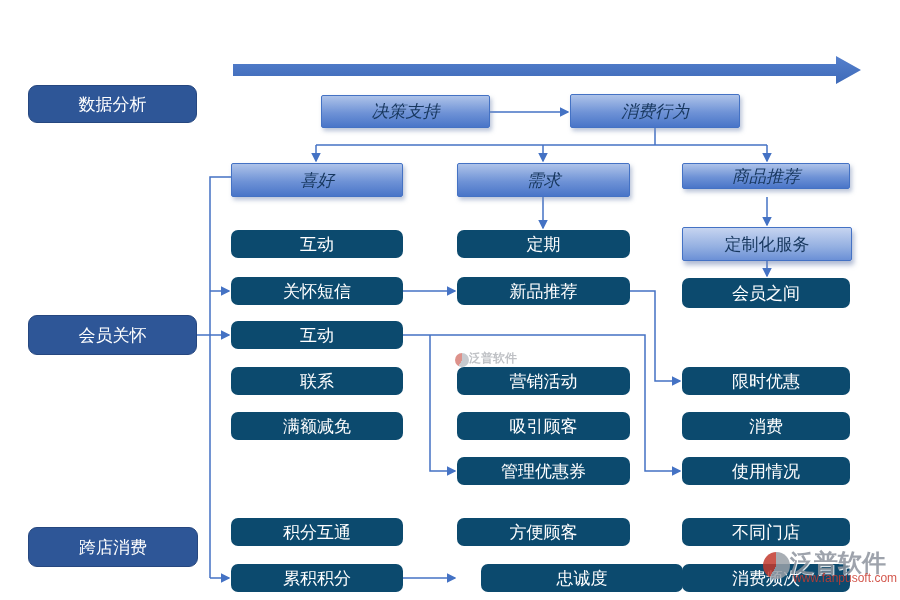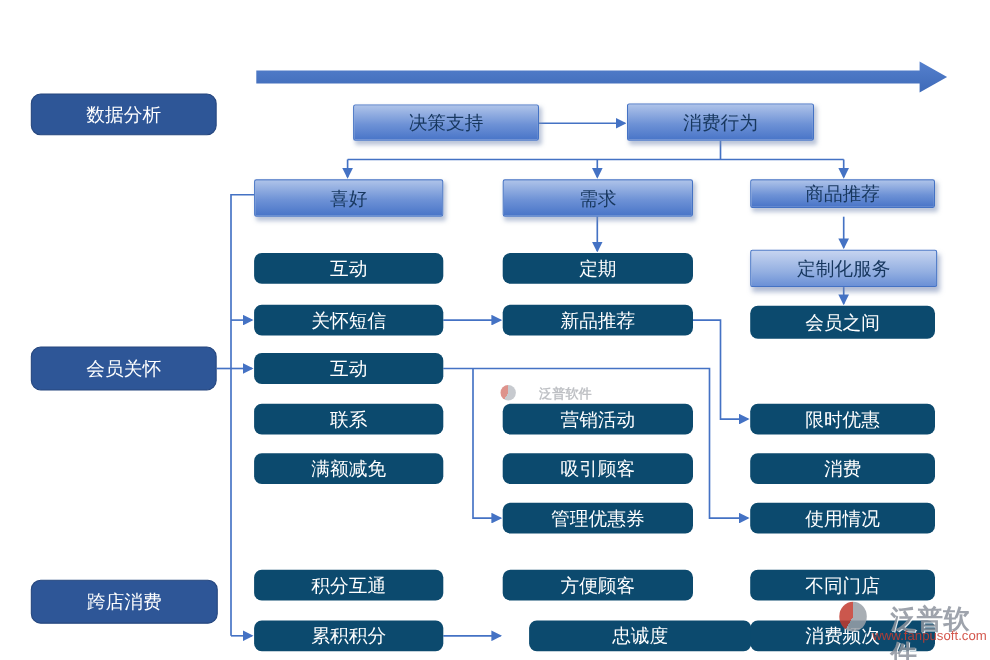--- a/index.html
+++ b/index.html
@@ -7,25 +7,25 @@
          font-family:"Liberation Serif","DejaVu Serif",serif;}
   .title{position:absolute;left:253px;top:16px;font-size:24px;letter-spacing:1px;
          color:#9C4036;white-space:nowrap;}
   svg.edges{position:absolute;left:0;top:0;width:900px;height:600px;pointer-events:none;}
   .node{position:absolute;display:flex;align-items:center;justify-content:center;
         white-space:nowrap;box-sizing:border-box;font-size:17px;}
   .node.solid{background:#0c4a6e;color:#ffffff;border-radius:7px;}
   .node.dark{background:#2E5697;color:#ffffff;border-radius:9px;border:1px solid #26477F;}
   .node.grad{background:linear-gradient(180deg,#AEC3E9 0%,#6E92D6 55%,#4975C8 100%);
         color:#17375E;border:1px solid #4472C4;border-radius:2px;
-        box-shadow:2px 3px 4px rgba(120,140,180,.5);}
+        box-shadow:2px 3px 4px rgba(120,140,180,.5);font-style:italic;}
   .node.grad-light{background:linear-gradient(180deg,#C6D4F0 0%,#93AFE1 60%,#6B90D6 100%);
         color:#17375E;border:1px solid #4472C4;border-radius:2px;
         box-shadow:2px 4px 5px rgba(110,130,175,.55);}
-  .wm{position:absolute;display:flex;align-items:flex-start;gap:21px;}
+  .wm{position:absolute;display:flex;align-items:flex-end;gap:0;}
   .wm .logo{display:inline-block;border-radius:50%;
         background:conic-gradient(from 210deg,#C23A2E 0deg 150deg,#9AA0A8 150deg 360deg);}
   .wm-center{left:455px;top:350px;opacity:.55;}
   .wm-center .logo{width:14px;height:14px;}
   .wm-center .brand{font-size:12px;font-weight:bold;color:#8C9097;
         font-family:"Liberation Sans",sans-serif;}
   .wm-corner{left:763px;top:547px;opacity:.85;flex-direction:row;}
   .wm-corner .logo{width:27px;height:27px;}
   .wm-corner .brand{font-size:24px;font-weight:bold;color:#8E949E;
         font-family:"Liberation Sans",sans-serif;text-shadow:1px 1px 0 #ffffff;}

